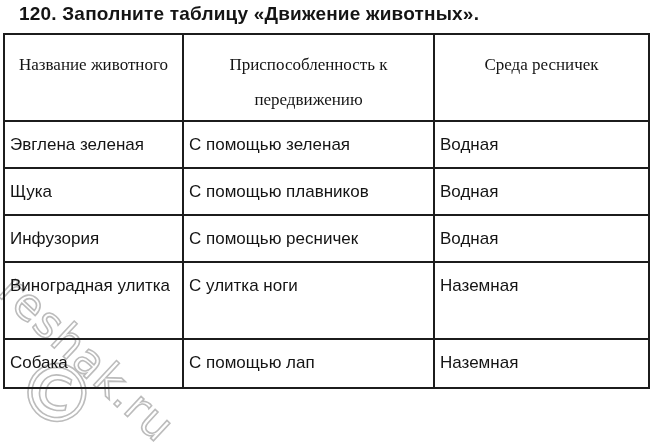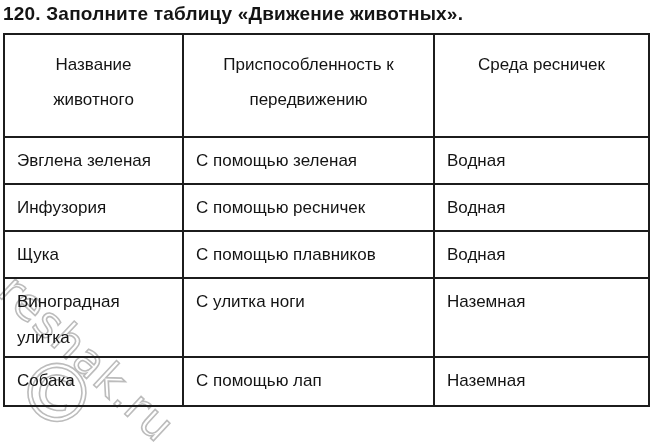--- a/index.html
+++ b/index.html
@@ -12,21 +12,21 @@
     font-family: "Liberation Sans", "DejaVu Sans", sans-serif;
     color: #141414;
   }
   .page {
     position: relative;
     width: 651px;
     height: 442px;
   }
   .title {
     position: absolute;
-    left: 3px;
+    left: 19px;
     top: 3px;
     font-size: 19px;
     font-weight: bold;
     letter-spacing: 0.2px;
     white-space: nowrap;
     z-index: 2;
   }
   .watermark {
     position: absolute;
     left: 0;
@@ -47,28 +47,29 @@
   }
   table.animals td, table.animals th {
     border: 2px solid #1c1c1c;
     vertical-align: top;
     line-height: 36px;
     background: transparent;
     overflow: hidden;
   }
   table.animals th {
     font-weight: normal;
-    padding: 12px 8px 16px 8px;
+    padding: 12px 8px 0 8px;
     line-height: 35px;
     height: 73px;
     box-sizing: content-box;
+    font-family: Liberation Serif, serif;
   }
   table.animals td {
     text-align: left;
-    padding: 5px 10px 0 12px;
+    padding: 5px 10px 0 5px;
   }
   tr.r-short td { height: 40px; }
   tr.r-tall  td { height: 70px; margin-left: 19px; }
   tr.r-last  td { height: 42px; }
 </style>
 </head>
 <body>
 
 <div class="page">
 
@@ -92,27 +93,27 @@
       <th>Название животного</th>
       <th>Приспособленность к передвижению</th>
       <th>Среда ресничек</th>
     </tr>
     <tr class="r-short">
       <td>Эвглена зеленая</td>
       <td>С помощью зеленая</td>
       <td>Водная</td>
     </tr>
     <tr class="r-short">
-      <td>Инфузория</td>
-      <td>С помощью ресничек</td>
+      <td>Щука</td>
+      <td>С помощью плавников</td>
       <td>Водная</td>
     </tr>
     <tr class="r-short">
-      <td>Щука</td>
-      <td>С помощью плавников</td>
+      <td>Инфузория</td>
+      <td>С помощью ресничек</td>
       <td>Водная</td>
     </tr>
     <tr class="r-tall">
       <td>Виноградная улитка</td>
       <td>С улитка ноги</td>
       <td>Наземная</td>
     </tr>
     <tr class="r-last">
       <td>Собака</td>
       <td>С помощью лап</td>

